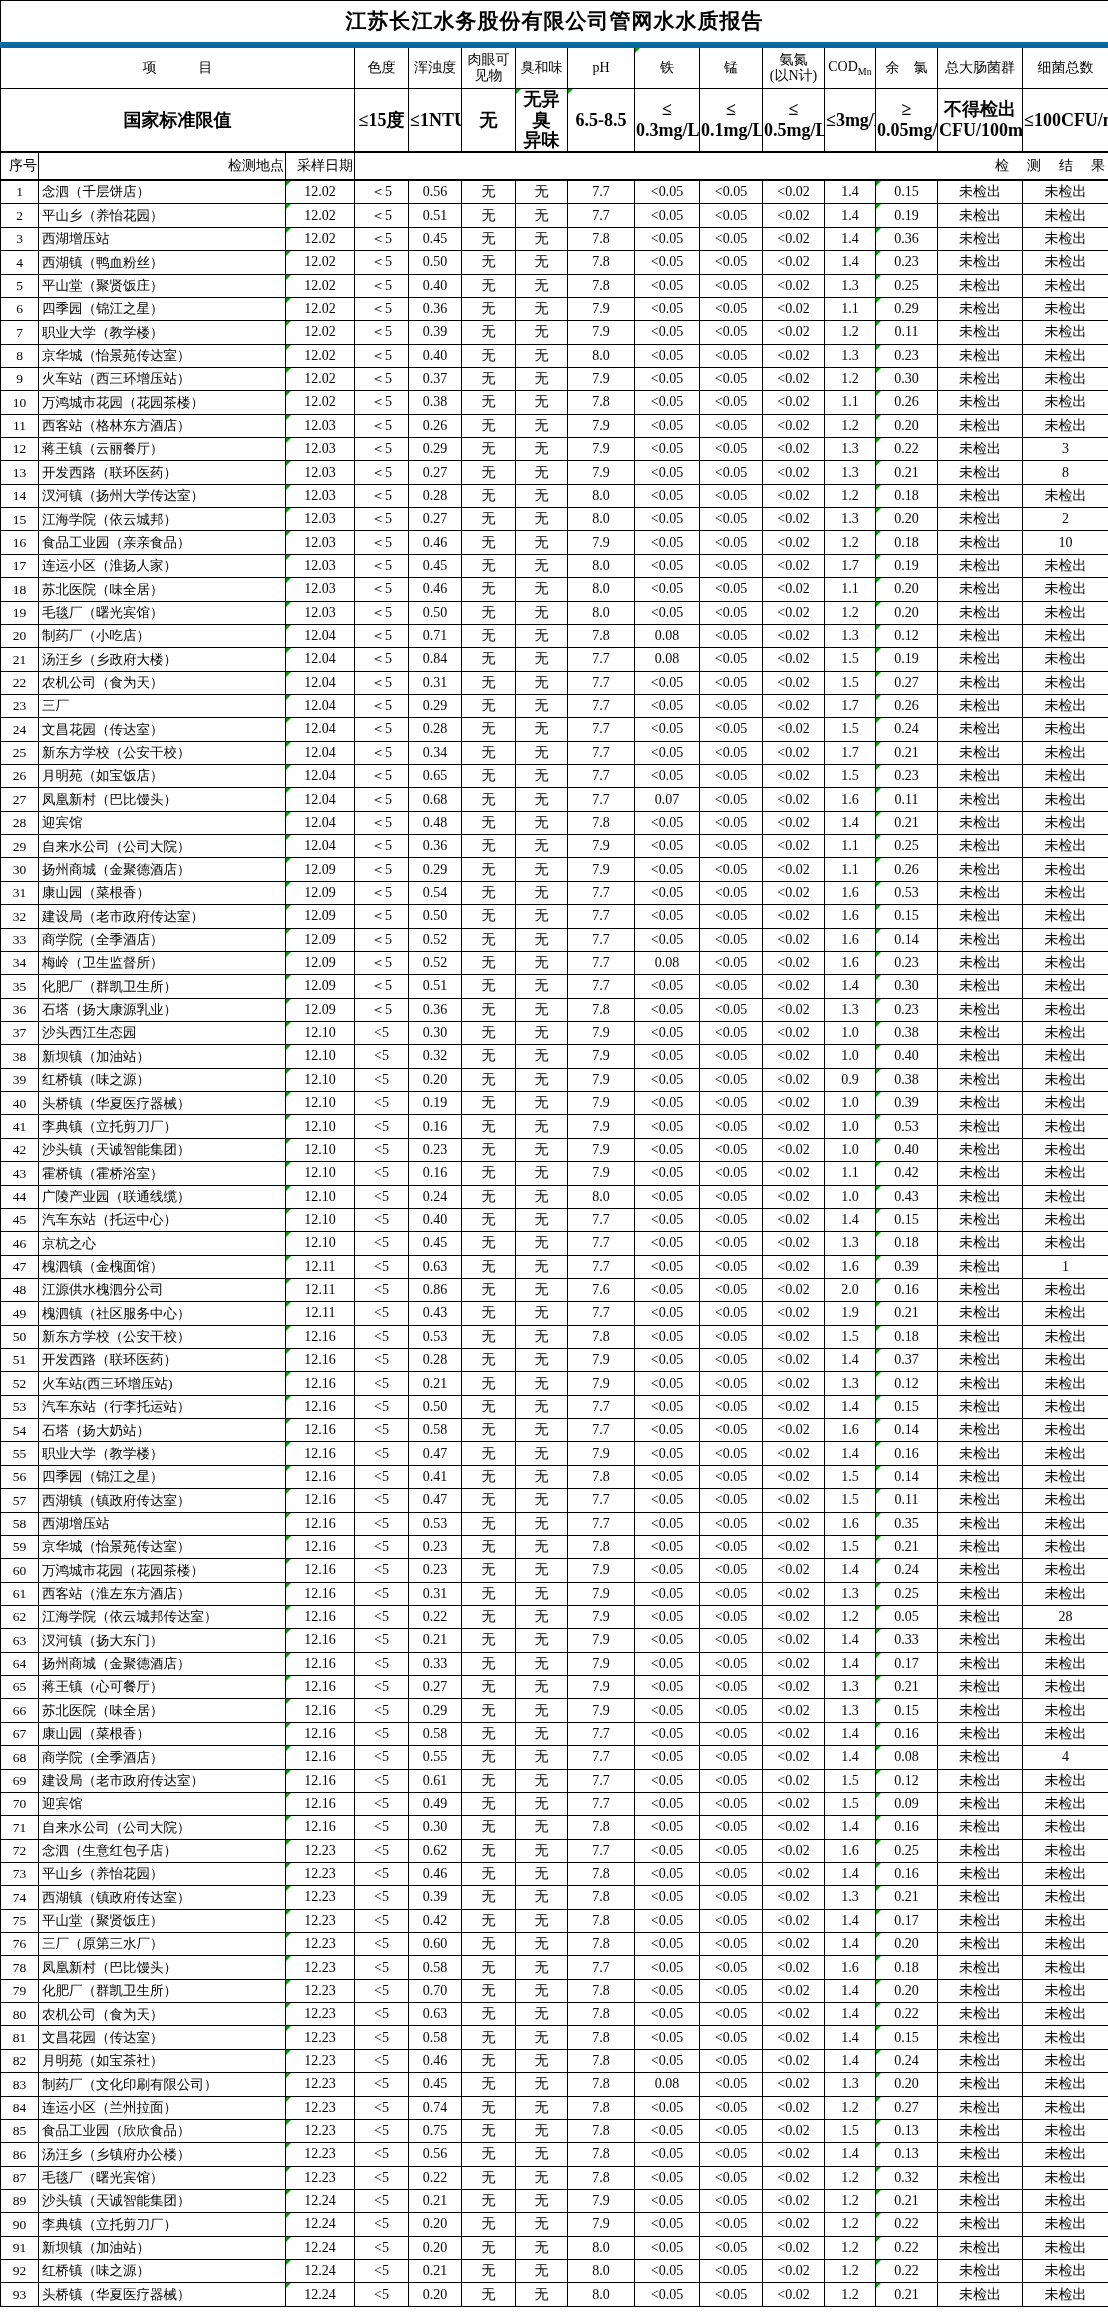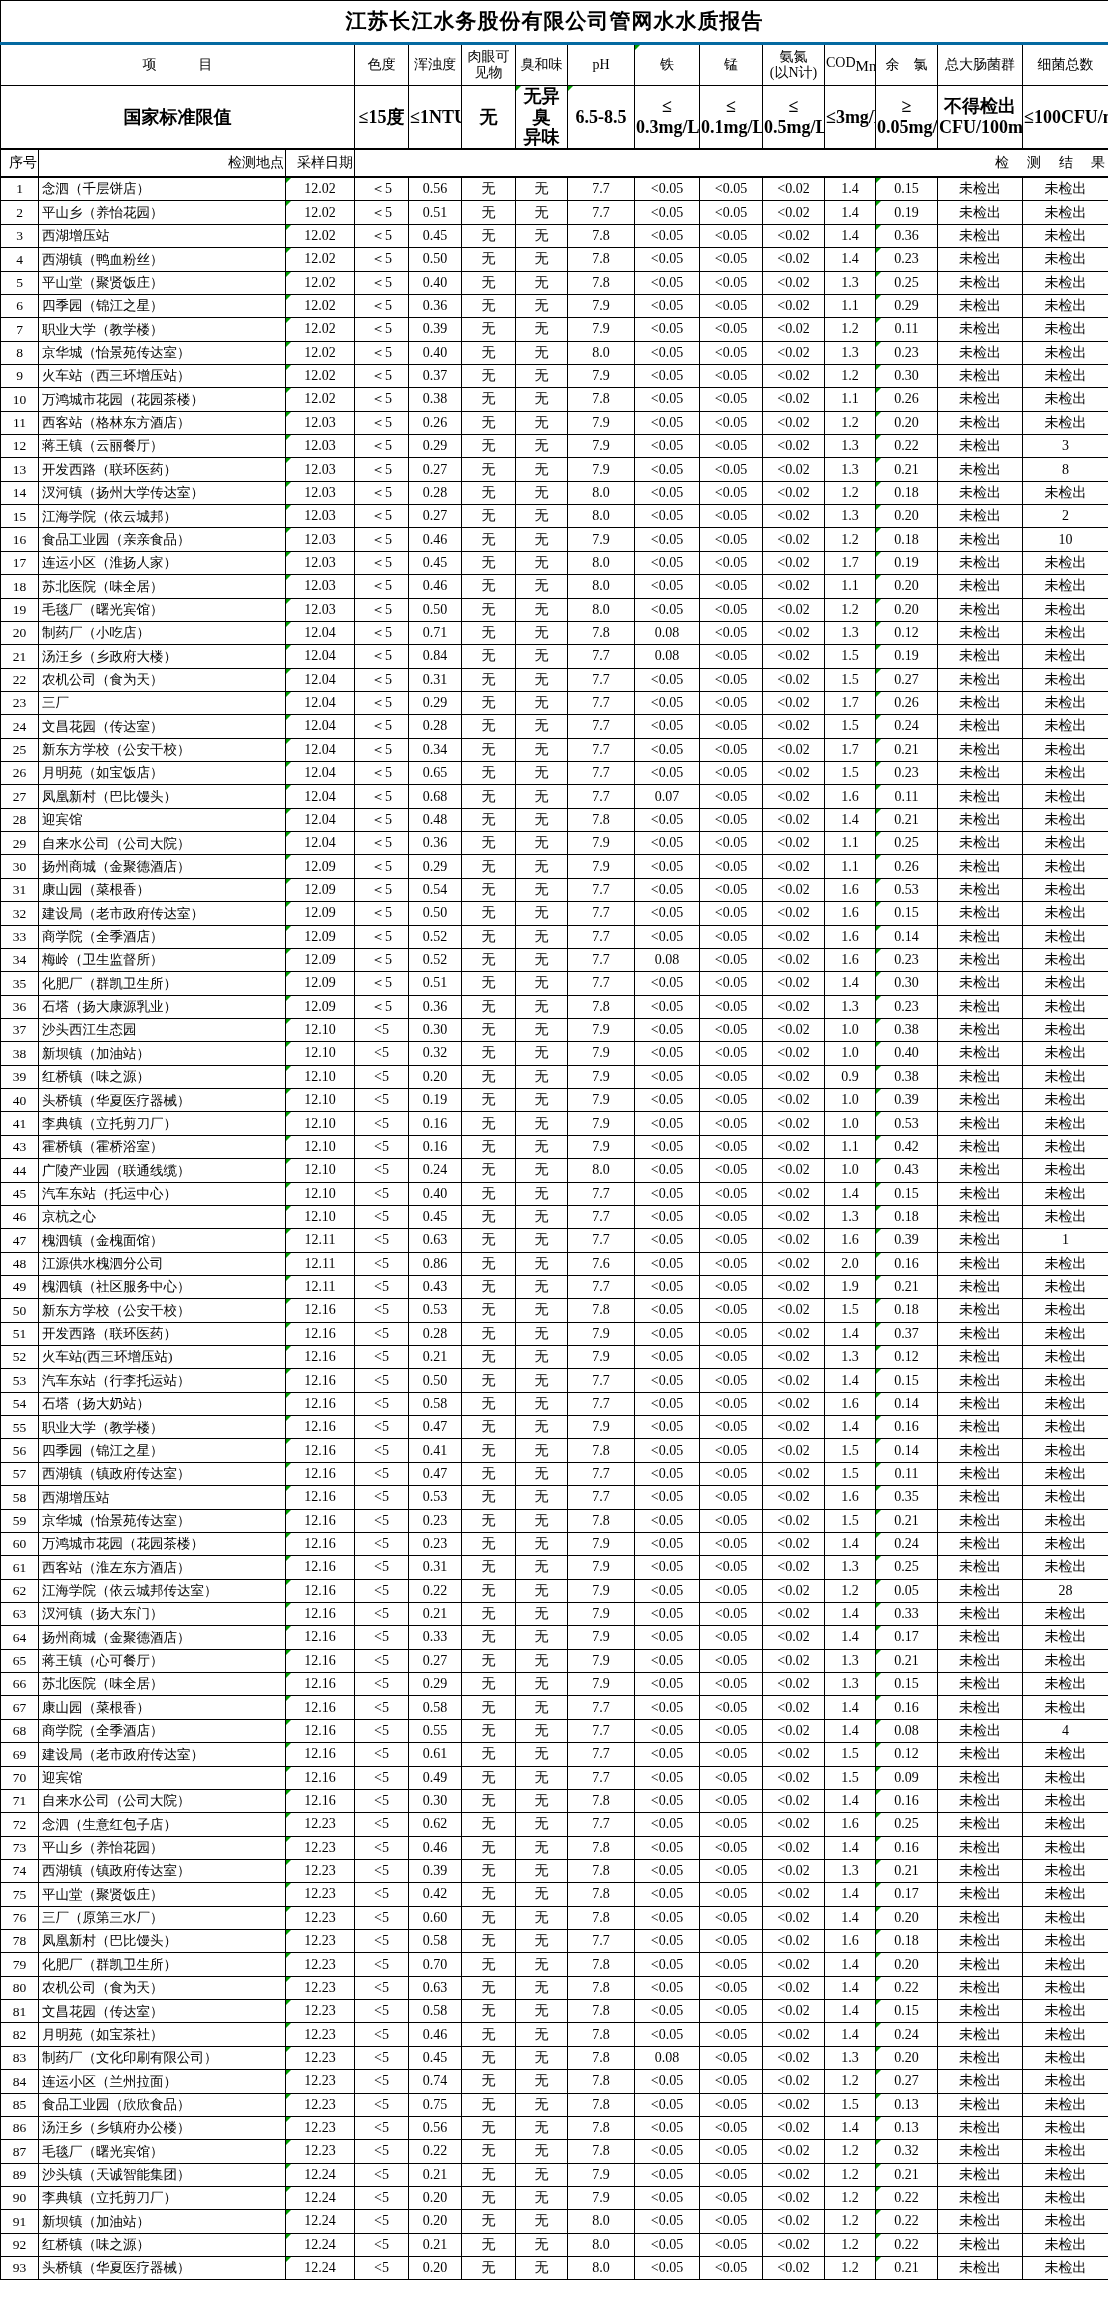--- a/index.html
+++ b/index.html
@@ -1,30 +1,30 @@
 <!DOCTYPE html>
 <html style="--tri: #00A000;"><head>
 <meta charset="utf-8">
 <style>
   html,body{margin:0;padding:0;background:#fff;}
   body{width:1108px;font-family:"Liberation Serif","DejaVu Serif",serif;color:#000;}
   table{width:1108px;border-collapse:collapse;table-layout:fixed;background:#fff;}
   td,th{border:1px solid #000;padding:0 1px;text-align:center;vertical-align:middle;
         font-weight:normal;font-size:14px;line-height:1.15;overflow:hidden;position:relative;
         white-space:pre-line;}
-  tr.title-row td{border-bottom:3px solid #0369a1;height:41px;margin-top:32px;}
+  tr.title-row td{border-bottom:6px solid #0369a1;height:41px;margin-top:32px;}
   .page-title{font-family:"Liberation Sans","DejaVu Sans",sans-serif;font-weight:bold;font-size:21px;letter-spacing:1px;}
   tr.cols-row td, tr.cols-row th{height:40px;font-size:14px;}
   tr.std-row td{height:35px;font-size:18px;font-weight:bold;}
   tr.sub-row td{height:26px;font-size:14px;text-align:right;}
   tr.sub-row td{border-top-width:2px;border-bottom-width:2px;}
   tr.data-row td{height:22.36px;}
   td.loc{text-align:left;padding-left:3px;font-size:13.5px;white-space:nowrap;}
   td.cell-no{font-size:13.5px;}
-  sub{font-size:15px;text-align:right;}
+  sub{font-size:10px;text-align:right;}
   .results-head{letter-spacing:2px;}
   .gt::before{content:"";position:absolute;top:0;left:0;width:0;height:0;
       border-top:5px solid var(--tri,#00A000);border-right:5px solid transparent;}
 </style>
 </head>
 <body>
 
 <table>
   <colgroup>
     <col style="width:38px">
@@ -784,20 +784,37 @@
         <td>7.9</td>
         <td>&lt;0.05</td>
         <td>&lt;0.05</td>
         <td>&lt;0.02</td>
         <td>1.0</td>
         <td class="gt">0.53</td>
         <td>未检出</td>
         <td>未检出</td>
       </tr>
       <tr class="data-row">
+        <td class="cell-no">42</td>
+        <td class="loc">沙头镇（天诚智能集团）</td>
+        <td class="gt">12.10</td>
+        <td>&lt;5</td>
+        <td>0.23</td>
+        <td>无</td>
+        <td>无</td>
+        <td>7.9</td>
+        <td>&lt;0.05</td>
+        <td>&lt;0.05</td>
+        <td>&lt;0.02</td>
+        <td>1.0</td>
+        <td class="gt">0.40</td>
+        <td>未检出</td>
+        <td>未检出</td>
+      </tr>
+      <tr class="data-row">
         <td class="cell-no">43</td>
         <td class="loc">霍桥镇（霍桥浴室）</td>
         <td class="gt">12.10</td>
         <td>&lt;5</td>
         <td>0.16</td>
         <td>无</td>
         <td>无</td>
         <td>7.9</td>
         <td>&lt;0.05</td>
         <td>&lt;0.05</td>

